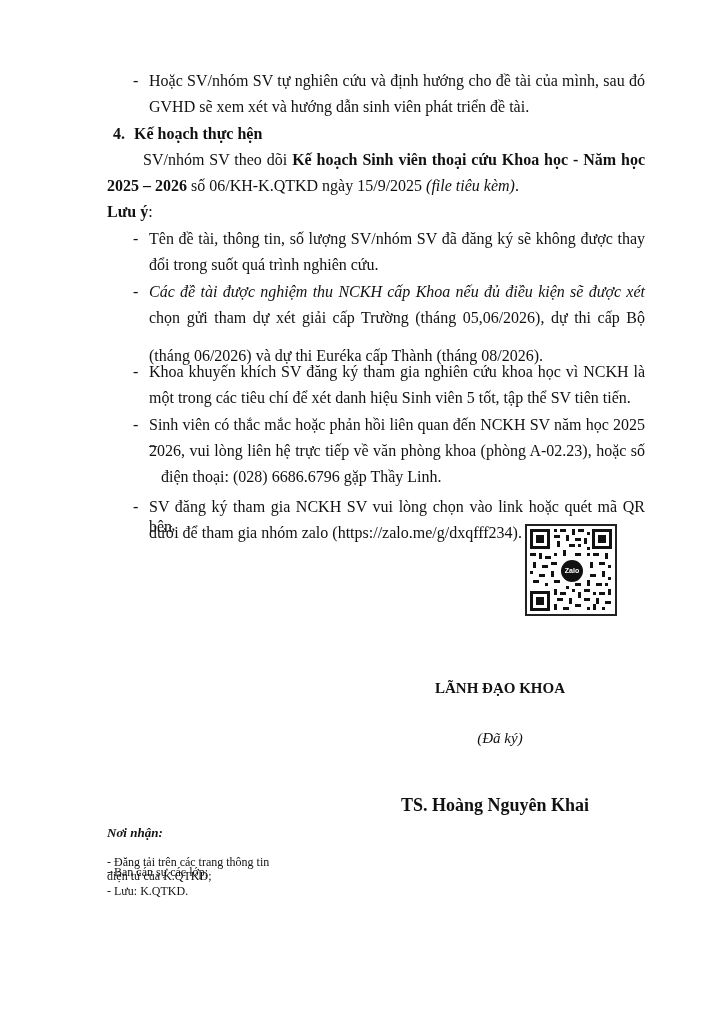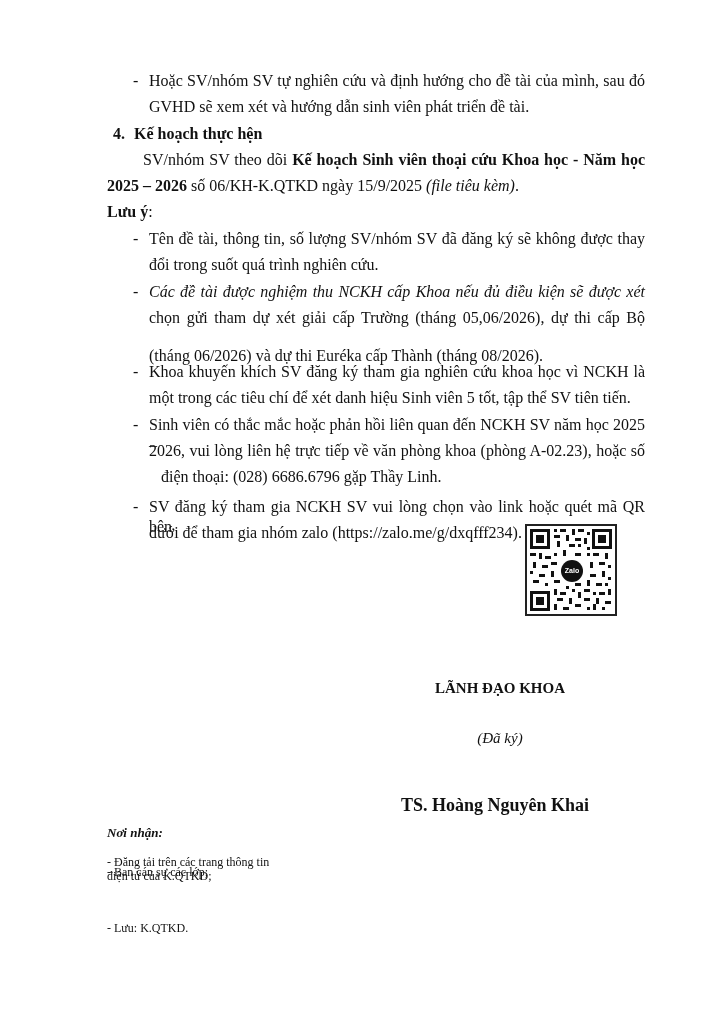--- a/index.html
+++ b/index.html
@@ -153,15 +153,15 @@
   </div>
 
   <div class="line heading center" style="left:400px; top:678px; width:200px; font-size:15px;">LÃNH ĐẠO KHOA</div>
   <div class="line center" style="left:400px; top:728px; width:200px; font-style:italic; font-size:15px;">(Đã ký)</div>
   <div class="line heading center" style="left:390px; top:794px; width:210px; font-size:18px; line-height:22px;">TS. Hoàng Nguyên Khai</div>
 
   <div class="line small" style="left:107px; top:826px; font-weight:bold; font-style:italic; font-size:13px;">Nơi nhận:</div>
   <div class="line small" style="left:107px; top:841px;margin-top:24px;">- Ban cán sự các lớp;</div>
   <div class="line small" style="left:107px; top:855px;">- Đăng tải trên các trang thông tin</div>
   <div class="line small" style="left:107px; top:869px;">điện tử của K.QTKD;</div>
-  <div class="line small" style="left:107px; top:884px;margin-top:37px;">- Lưu: K.QTKD.</div>
+  <div class="line small" style="left:107px; top:884px;">- Lưu: K.QTKD.</div>
 
 </div>
 
 </body></html>

